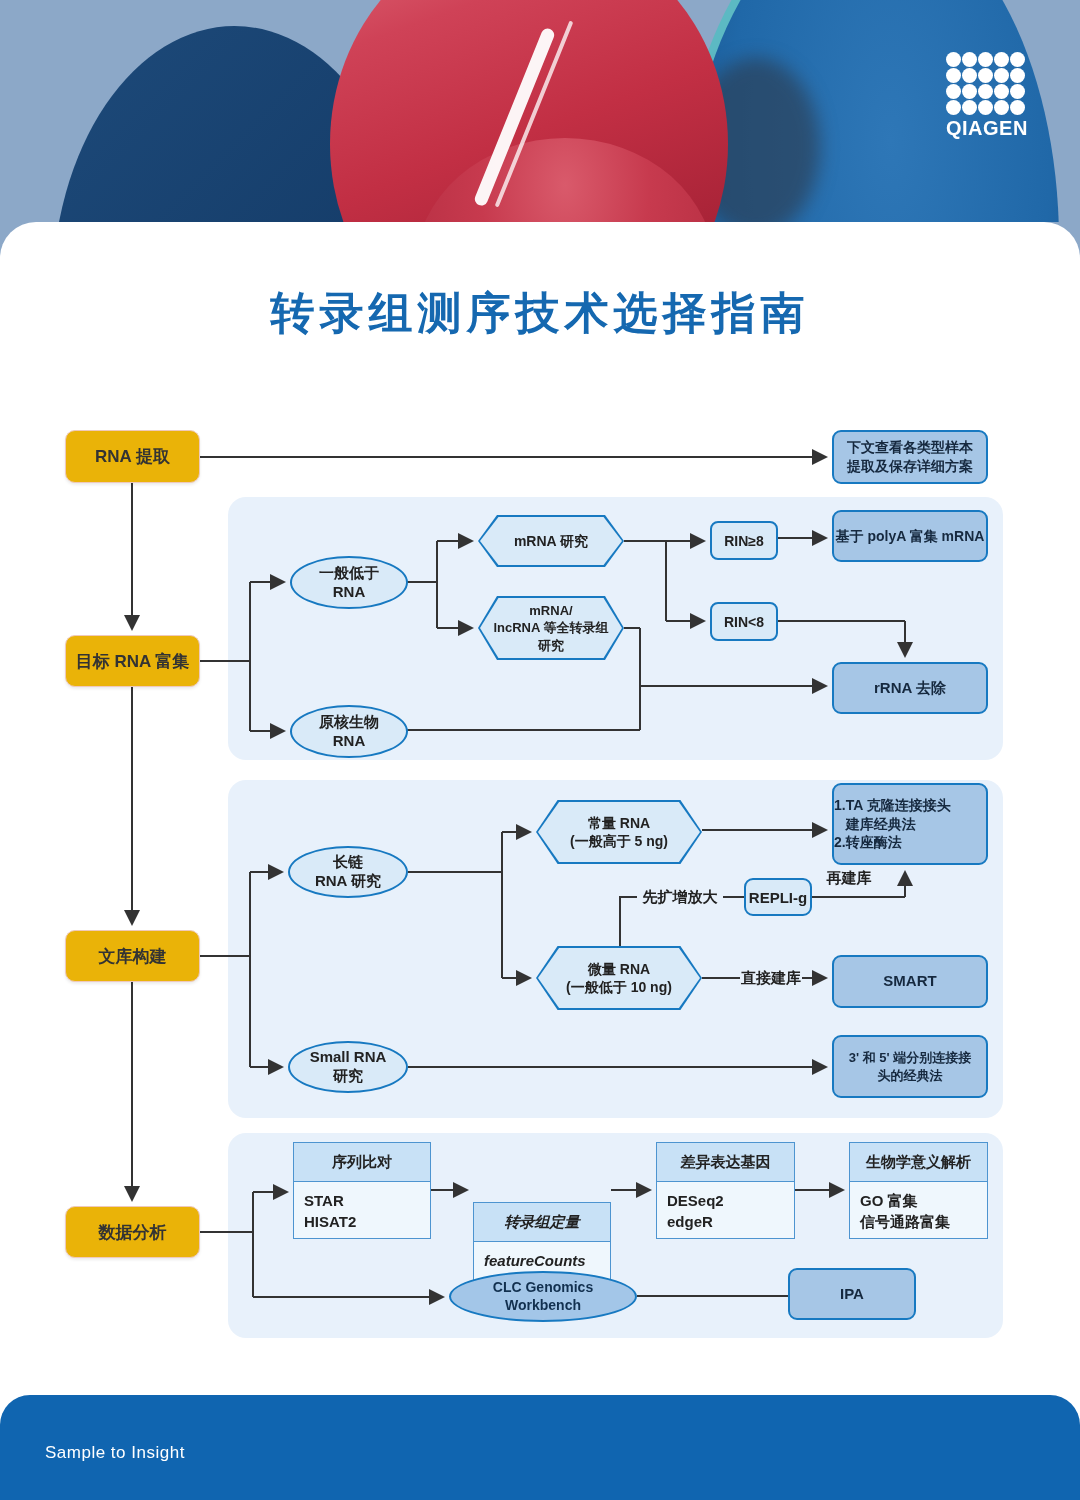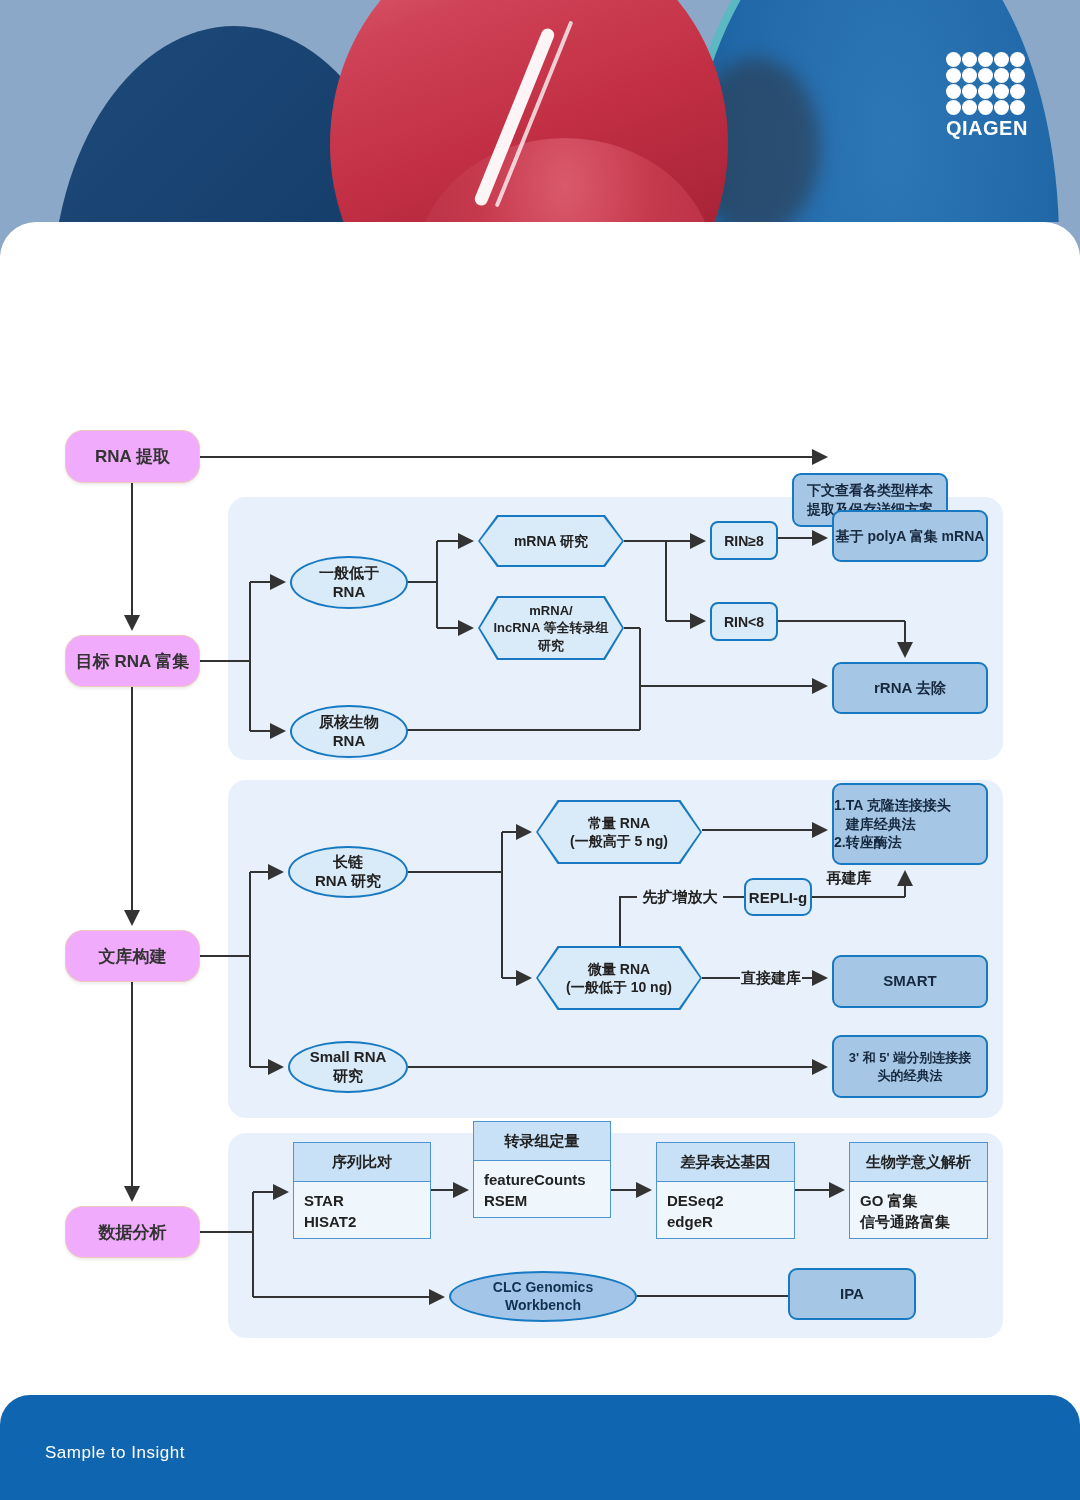--- a/index.html
+++ b/index.html
@@ -29,21 +29,21 @@
   
   .card{position:absolute;left:0;top:222px;width:1080px;height:1278px;background:#ffffff;
         border-radius:36px 36px 0 0;}
   .title{position:absolute;left:0;top:284px;width:1080px;text-align:center;
          font-size:44px;font-weight:bold;color:#1568b0;letter-spacing:5px;}
   
   .panel{position:absolute;background:#e8f1fb;border-radius:18px;}
   
   .node{position:absolute;display:flex;align-items:center;justify-content:center;
         text-align:center;white-space:pre-wrap;color:#222;font-weight:bold;z-index:3;box-sizing:border-box;}
-  .stage{background:#f0abfc;border:1px solid #efc9bc;border-radius:18px;font-size:17px;color:#333;
+  .stage{background:#eab308;border:1px solid #efc9bc;border-radius:10px;font-size:17px;color:#333;
          box-shadow:0 2px 3px rgba(0,0,0,.08);}
   .ellipse{background:#d9eaf8;border:2px solid #1779c1;border-radius:50%;font-size:15px;line-height:1.25;}
   .hexo{z-index:3;position:absolute;
         clip-path:polygon(0% 50%,13% 0%,87% 0%,100% 50%,87% 100%,13% 100%);background:#1779c1;}
   .hexi{position:absolute;left:2px;top:2px;right:2px;bottom:2px;
         clip-path:polygon(0% 50%,13% 0%,87% 0%,100% 50%,87% 100%,13% 100%);background:#d9eaf8;
         display:flex;align-items:center;justify-content:center;text-align:center;
         white-space:pre-wrap;font-weight:bold;color:#222;font-size:14px;line-height:1.3;}
   .smallbox{background:#d9eaf8;border:2px solid #1779c1;border-radius:8px;font-size:14px;}
   .result{background:#a6c6e6;border:2px solid #1779c1;border-radius:9px;font-size:15px;
@@ -109,20 +109,21 @@
             <i></i>
             <i></i>
             <i></i>
           </div>
       </div>
       <div class="wordmark">QIAGEN</div>
     </div>
   </div>
 
   <div class="card"></div>
+  <div class="title">转录组测序技术选择指南</div>
 
   <div class="panel" style="left:228px;top:497px;width:775px;height:263px;"></div>
   <div class="panel" style="left:228px;top:780px;width:775px;height:338px;"></div>
   <div class="panel" style="left:228px;top:1133px;width:775px;height:205px;"></div>
 
   <svg class="wires" viewBox="0 0 1080 1500">
     <defs>
       <marker id="arr" markerWidth="9" markerHeight="9" refX="7" refY="4" orient="auto">
         <path d="M0,0 L8,4 L0,8 z" fill="#333"></path>
       </marker>
@@ -157,21 +158,21 @@
       <path d="M795,1190 H843"></path>
       <path d="M637,1296 H826"></path>
     </g>
   </svg>
 
   <div class="node stage" style="left:65px;top:430px;width:135px;height:53px;">RNA 提取</div>
   <div class="node stage" style="left:65px;top:635px;width:135px;height:52px;">目标 RNA 富集</div>
   <div class="node stage" style="left:65px;top:1206px;width:135px;height:52px;">数据分析</div>
   <div class="node stage" style="left:65px;top:930px;width:135px;height:52px;">文库构建</div>
 
-  <div class="node result fs14" style="left:792px;top:430px;width:156px;height:54px;margin-top:43px;">下文查看各类型样本
+  <div class="node result fs14" style="left:832px;top:430px;width:156px;height:54px;">下文查看各类型样本
 提取及保存详细方案</div>
 
   <div class="node ellipse" style="left:290px;top:556px;width:118px;height:53px;">一般低于
 RNA</div>
   <div class="node ellipse" style="left:290px;top:705px;width:118px;height:53px;">原核生物
 RNA</div>
   <div class="hexo" style="left:478px;top:515px;width:146px;height:52px;">
     <div class="hexi">mRNA 研究</div>
   </div>
   <div class="hexo" style="left:478px;top:596px;width:146px;height:64px;">
@@ -205,21 +206,21 @@
 头的经典法</div>
   <div class="flabel" style="left:637px;top:887px;width:86px;height:20px;">先扩增放大</div>
   <div class="flabel" style="left:821px;top:868px;width:56px;height:20px;">再建库</div>
   <div class="flabel" style="left:740px;top:968px;width:62px;height:20px;">直接建库</div>
 
   <div class="tbl" style="left:293px;top:1142px;width:138px;height:97px;">
     <div class="tbl-h">序列比对</div>
     <div class="tbl-b">STAR
 HISAT2</div>
   </div>
-  <div class="tbl" style="left:473px;top:1121px;width:138px;height:97px;">
+  <div class="tbl" style="left:473px;top:1202px;width:138px;height:97px;font-style:italic;">
     <div class="tbl-h">转录组定量</div>
     <div class="tbl-b">featureCounts
 RSEM</div>
   </div>
   <div class="tbl" style="left:656px;top:1142px;width:139px;height:97px;">
     <div class="tbl-h">差异表达基因</div>
     <div class="tbl-b">DESeq2
 edgeR</div>
   </div>
   <div class="tbl" style="left:849px;top:1142px;width:139px;height:97px;">

